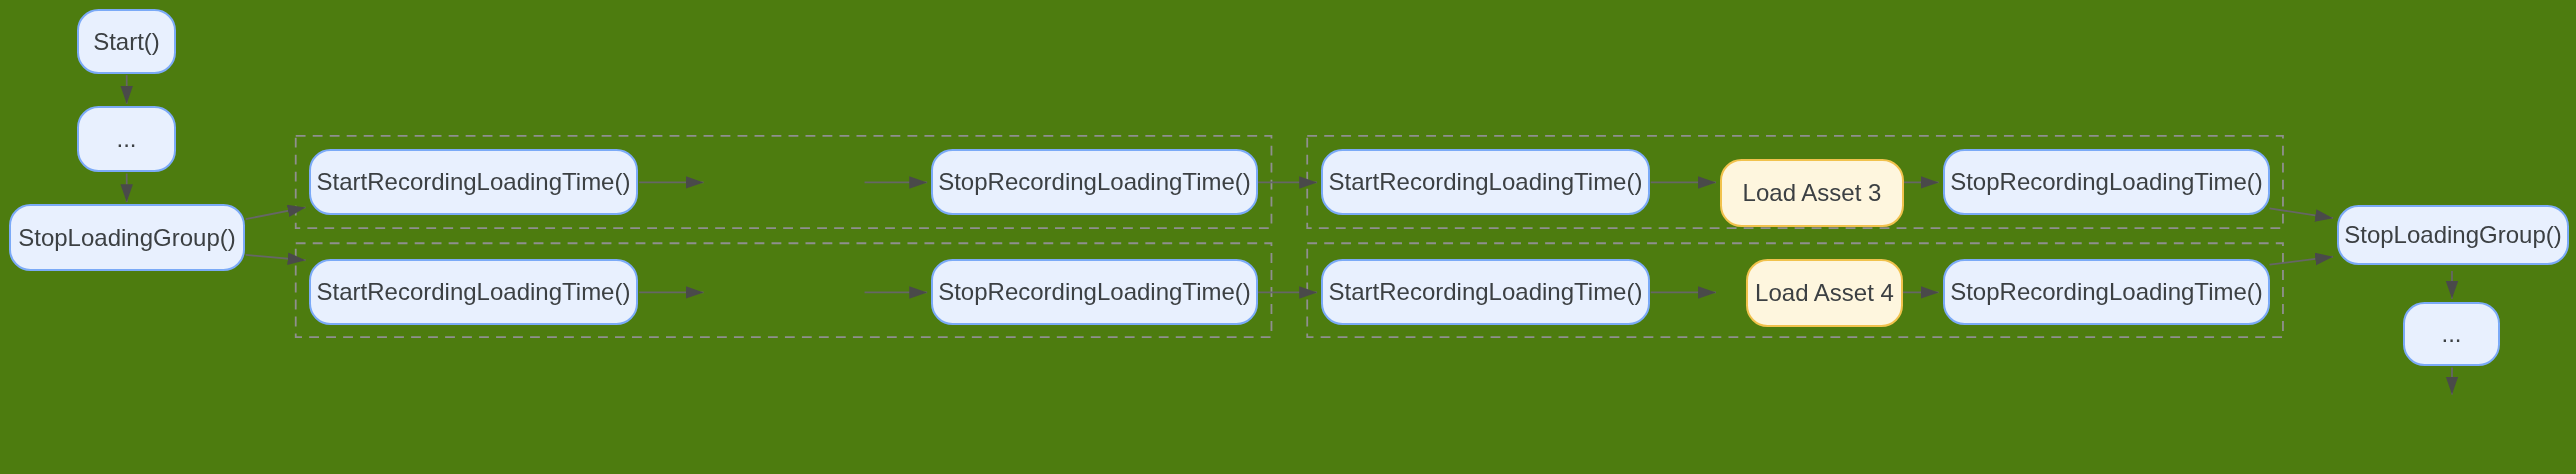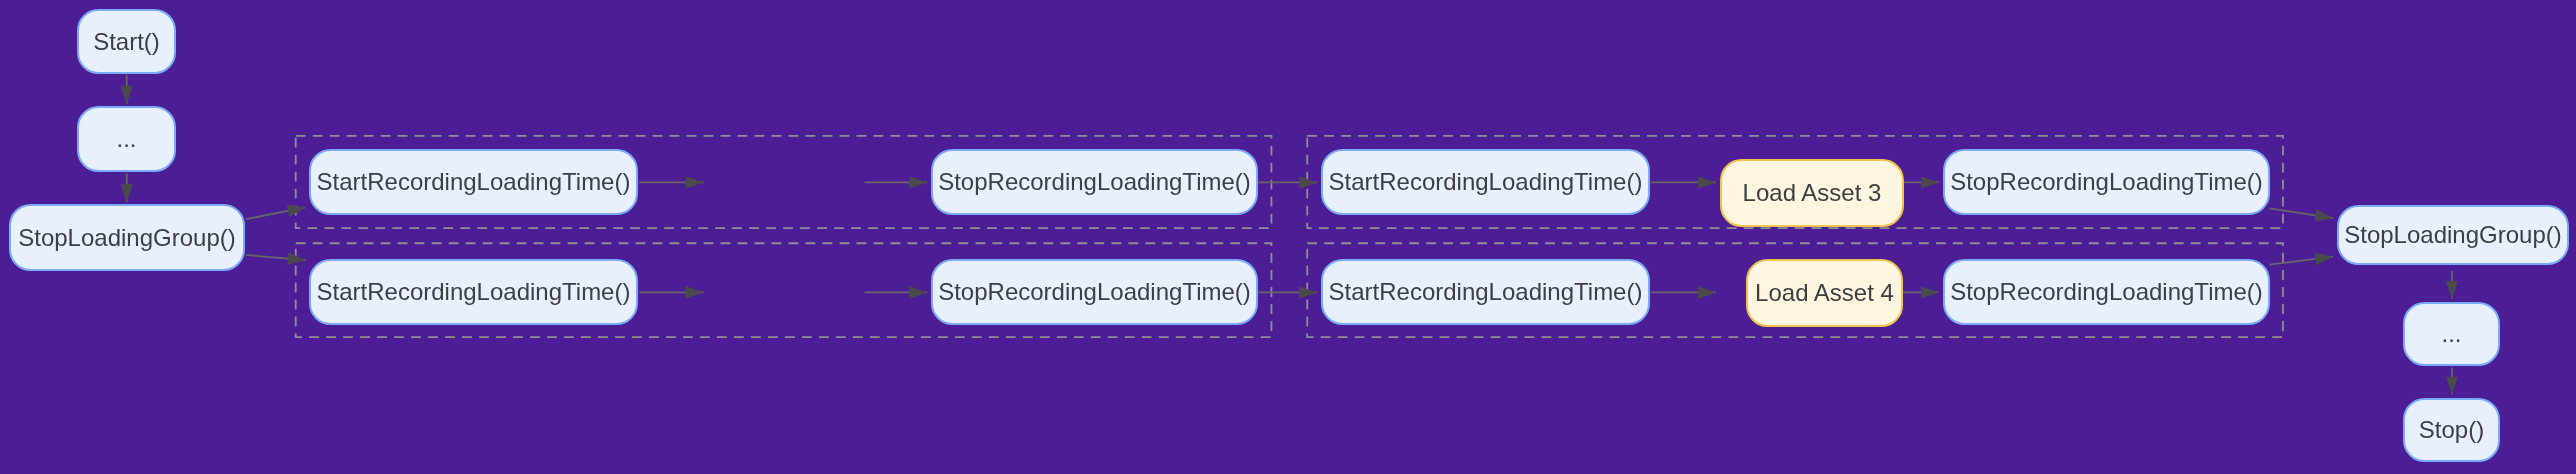--- a/index.html
+++ b/index.html
@@ -1,20 +1,20 @@
 <!DOCTYPE html>
 <html style="font-size:14.3px"><head>
 <meta charset="utf-8">
 <style>
   html, body { margin: 0; padding: 0; background: #ffffff; }
   .canvas {
     position: relative;
     width: 2576px;
     height: 474px;
-    background: #4c1d95;
+    background: #4d7c0f;
     font-family: "Liberation Sans", sans-serif;
     overflow: hidden;
   }
   .edge-layer {
     position: absolute;
     left: 0; top: 0;
     width: 2576px; height: 474px;
   }
   .node {
     position: absolute;
@@ -75,16 +75,15 @@
   <div class="node blue" style="left: 309px; top: 259px; width: 329px; height: 66px;">StartRecordingLoadingTime()</div>
   <div class="node blue" style="left: 931px; top: 259px; width: 327px; height: 66px;">StopRecordingLoadingTime()</div>
   <div class="node blue" style="left: 1321px; top: 149px; width: 329px; height: 66px;">StartRecordingLoadingTime()</div>
   <div class="node yellow" style="left: 1720px; top: 149px; width: 184px; height: 68px; margin-top: 10px;">Load Asset 3</div>
   <div class="node blue" style="left: 1943px; top: 149px; width: 327px; height: 66px;">StopRecordingLoadingTime()</div>
   <div class="node blue" style="left: 1321px; top: 259px; width: 329px; height: 66px;">StartRecordingLoadingTime()</div>
   <div class="node yellow" style="left: 1746px; top: 259px; width: 157px; height: 68px;">Load Asset 4</div>
   <div class="node blue" style="left: 1943px; top: 259px; width: 327px; height: 66px;">StopRecordingLoadingTime()</div>
   <div class="node blue" style="left: 2337px; top: 205px; width: 232px; height: 60px;">StopLoadingGroup()</div>
   <div class="node blue" style="left: 2403px; top: 302px; width: 97px; height: 64px;">...</div>
-  <div class="node blue" style="left: 2403px; top: 398px; width: 97px; height: 64px;">Stop()</div>
 
 </div>
 
 
 </body></html>

